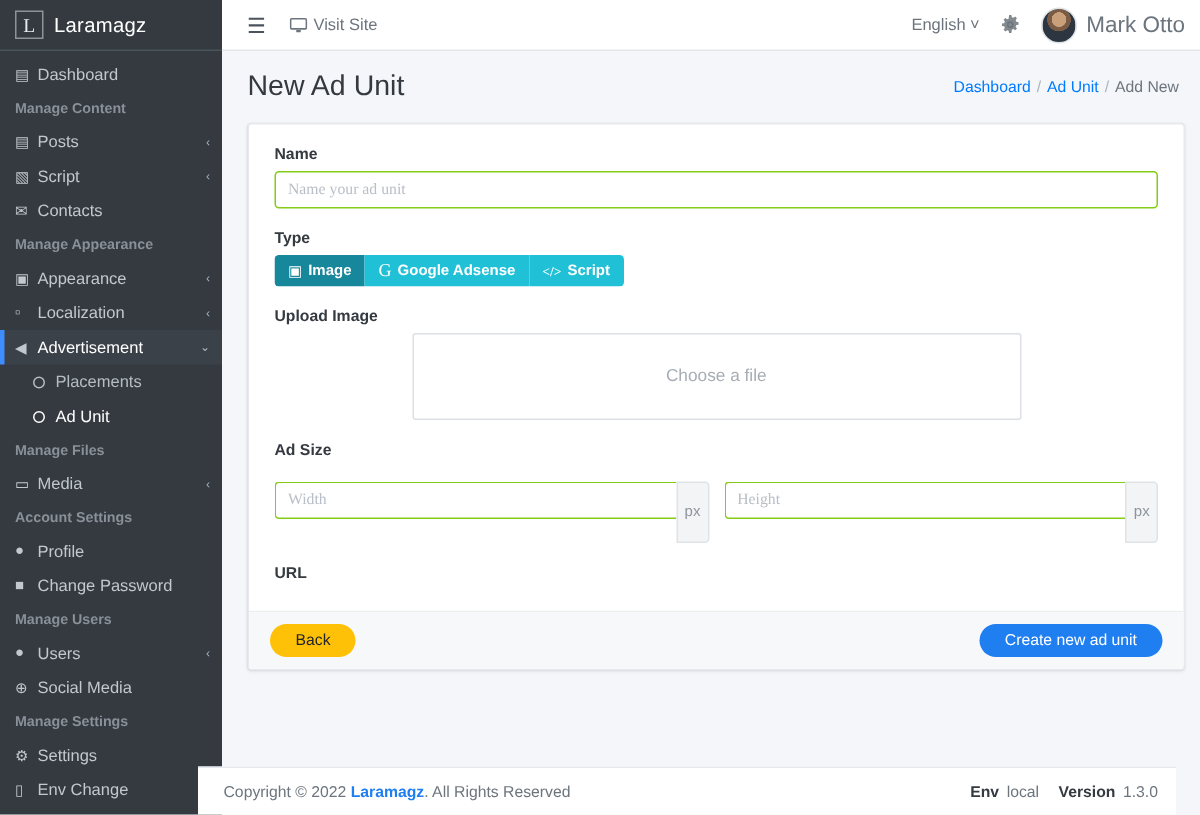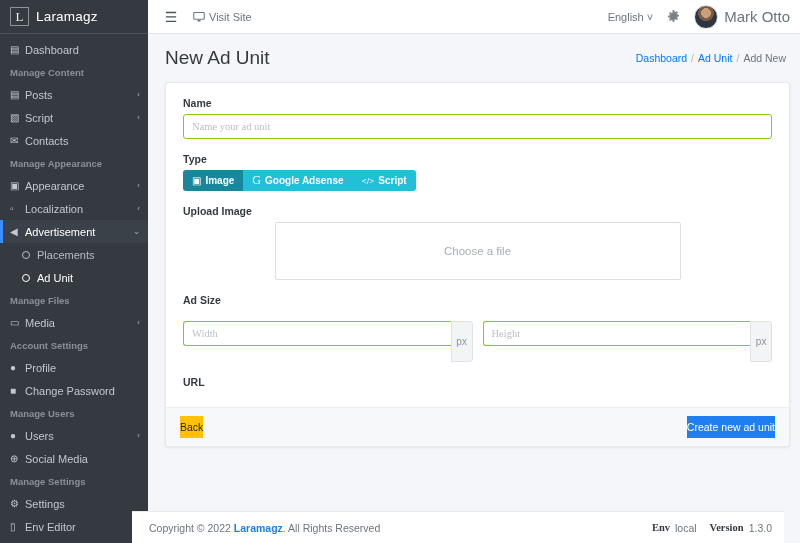--- a/index.html
+++ b/index.html
@@ -193,41 +193,41 @@
 
   
   .card-footer {
     background: #f7f8f9;
     border-top: 1px solid #eceef0;
     padding: 8px 14px;
     display: flex; align-items: center; justify-content: space-between;
     border-bottom-left-radius: 3px; border-bottom-right-radius: 3px;
   }
   .btn {
-    border: none; border-radius: 0; cursor: pointer;
+    border: none; border-radius: 11px; cursor: pointer;
     font-family: "Liberation Sans", sans-serif;
     font-size: 10.5px; font-weight: 400;
-    padding: 5px 0;
+    padding: 5px 17px;
   }
   .btn-back { background: #ffc107; color: #212529; }
   .btn-create { background: #1f7ff1; color: #ffffff; }
 
   
   #footer {
     position: absolute; left: 132px; bottom: 0;
     width: 652px; height: 32px;
     background: #ffffff;
     border-top: 1px solid #e6e9ed;
     display: flex; align-items: center; justify-content: space-between;
     padding: 0 12px 0 17px;
     font-size: 10.5px; color: #6c757d;
   }
   #footer .brand-link { color: #1f7ff1; font-weight: 700; text-decoration: none; cursor: pointer; }
   .footer-right { display: flex; align-items: center; gap: 5px; }
-  .footer-right b { color: #343a40; font-family: Liberation Serif, serif; }
+  .footer-right b { color: #343a40; }
   svg { display: block; }
 </style>
 </head>
 <body>
 
 <aside id="sidebar">
   <div class="brand">
     <div class="brand-logo">
       <span>L</span>
     </div>
@@ -308,21 +308,21 @@
         <span class="chev"></span>
       </div>
       <div class="nav-header">Manage Settings</div>
       <div class="nav-item">
         <span class="ico">⚙</span>
         <span class="lbl">Settings</span>
         <span class="chev"></span>
       </div>
       <div class="nav-item">
         <span class="ico">▯</span>
-        <span class="lbl">Env Editor</span>
+        <span class="lbl">Env Change</span>
         <span class="chev"></span>
       </div>
     </nav>
 </aside>
 
 <header id="topbar">
   <div class="hamburger">☰</div>
   <div class="visit-site">
     <span>
       <svg width="12" height="12" viewBox="0 0 16 16" fill="#6c757d">

